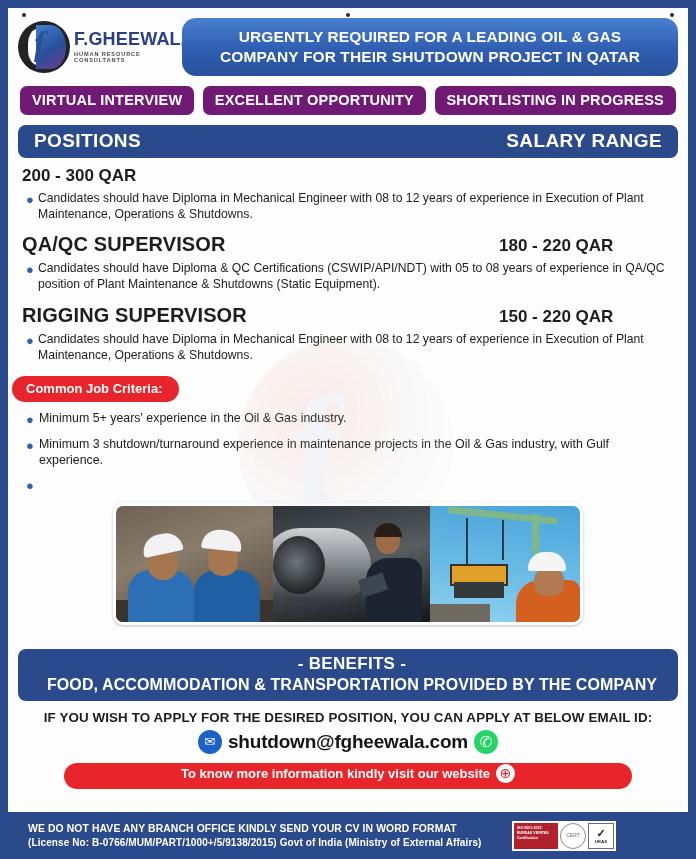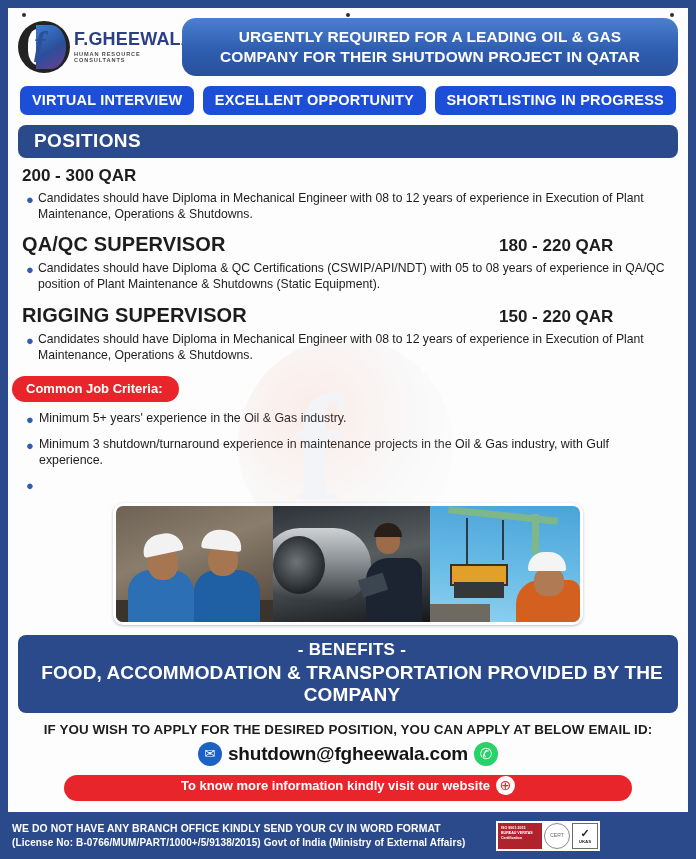--- a/index.html
+++ b/index.html
@@ -84,21 +84,21 @@
     font-size: 15.5px;
     font-weight: 700;
     line-height: 1.28;
     padding: 9px 20px;
     letter-spacing: .1px;
   }
 
   
   .tags { display: flex; justify-content: space-between; padding: 6px 12px 0 12px; }
   .tag {
-    background: #1d4ed8; color: #fff; border-radius: 7px;
+    background: #701a75; color: #fff; border-radius: 7px;
     font-size: 14.5px; font-weight: 700; letter-spacing: .2px;
     padding: 6px 12px 7px 12px; white-space: nowrap;
   }
 
   
   .bar {
     margin: 10px 10px 0 10px;
     background: #2b4a8b;
     border-radius: 8px;
     display: flex; justify-content: space-between; align-items: center;
@@ -185,28 +185,28 @@
   .p3 .cable2 { position: absolute; left: 72px; top: 14px; width: 2px; height: 40px; background: #2b3a44; }
   .p3 .load { position: absolute; left: 20px; top: 58px; width: 58px; height: 22px; background: #e0a02a; border: 2px solid #3a3026; }
   .p3 .load2 { position: absolute; left: 24px; top: 76px; width: 50px; height: 16px; background: #33383b; }
   .p3 .w-hat { position: absolute; right: 14px; top: 46px; width: 38px; height: 19px; background: #f4f4f4; border-radius: 19px 19px 3px 3px; }
   .p3 .w-face { position: absolute; right: 16px; top: 62px; width: 30px; height: 28px; background: #b07a55; border-radius: 12px; }
   .p3 .w-body { position: absolute; right: 0; bottom: 0; width: 64px; height: 42px; background: #d4601f; border-radius: 24px 10px 0 0; }
   .p3 .ground { position: absolute; left: 0; bottom: 0; width: 60px; height: 18px; background: #6e6a62; }
 
   
   .benefits {
-    margin: 10px 10px 0 10px;
+    margin: 24px 10px 0 10px;
     background: #2b4a8b; color: #fff;
     border-radius: 8px;
     text-align: center;
     padding: 5px 2px 7px 10px;
   }
   .benefits-title { font-size: 17px; font-weight: 700; letter-spacing: .3px; }
-  .benefits-sub { font-size: 19px; font-weight: 700; margin-top: 2px; letter-spacing: .1px; }
+  .benefits-sub { font-size: 16px; font-weight: 700; margin-top: 2px; letter-spacing: .1px; }
 
   
   .apply-line {
     text-align: center; font-size: 13.4px; font-weight: 700;
     color: #1d1d1d; margin-top: 9px; letter-spacing: .1px;
   }
   .contact-row {
     display: flex; align-items: center; justify-content: center;
     margin-top: 5px; gap: 6px;
   }
@@ -235,21 +235,21 @@
   .globe {
     width: 19px; height: 19px; border-radius: 50%;
     background: #fff; color: #e8252a;
     display: flex; align-items: center; justify-content: center;
     font-size: 14px; line-height: 1;
   }
   .website-url { font-size: 13px; font-weight: 700; }
 
   
   .footer {
-    position: absolute; left: 0; bottom: 0;
+    position: absolute; left: 16px; bottom: 0;
     width: 608px; height: 47px;
     background: #2b4a8b;
     display: flex; align-items: center; justify-content: space-between;
     padding: 0 8px 0 12px;
     color: #fff;
   }
   .footer-text { line-height: 1.35; }
   .footer-l1 { font-size: 10.4px; font-weight: 700; letter-spacing: .1px; }
   .footer-l2 { font-size: 10px; font-weight: 700; letter-spacing: .1px; }
   .certs { display: flex; align-items: center; gap: 2px; background: #fff; padding: 2px; }
@@ -304,20 +304,21 @@
     </div>
 
     <div class="tags">
       <div class="tag">VIRTUAL INTERVIEW</div>
       <div class="tag">EXCELLENT OPPORTUNITY</div>
       <div class="tag">SHORTLISTING IN PROGRESS</div>
     </div>
 
     <div class="bar">
       <div class="bar-left">POSITIONS</div>
+      <div class="bar-right">SALARY RANGE</div>
     </div>
 
     <div class="jobs">
 
       <div class="job">
         <div class="job-head">
           <div class="job-salary">200 - 300 QAR</div>
         </div>
         <div class="job-desc">
           <span class="bullet">●</span>

